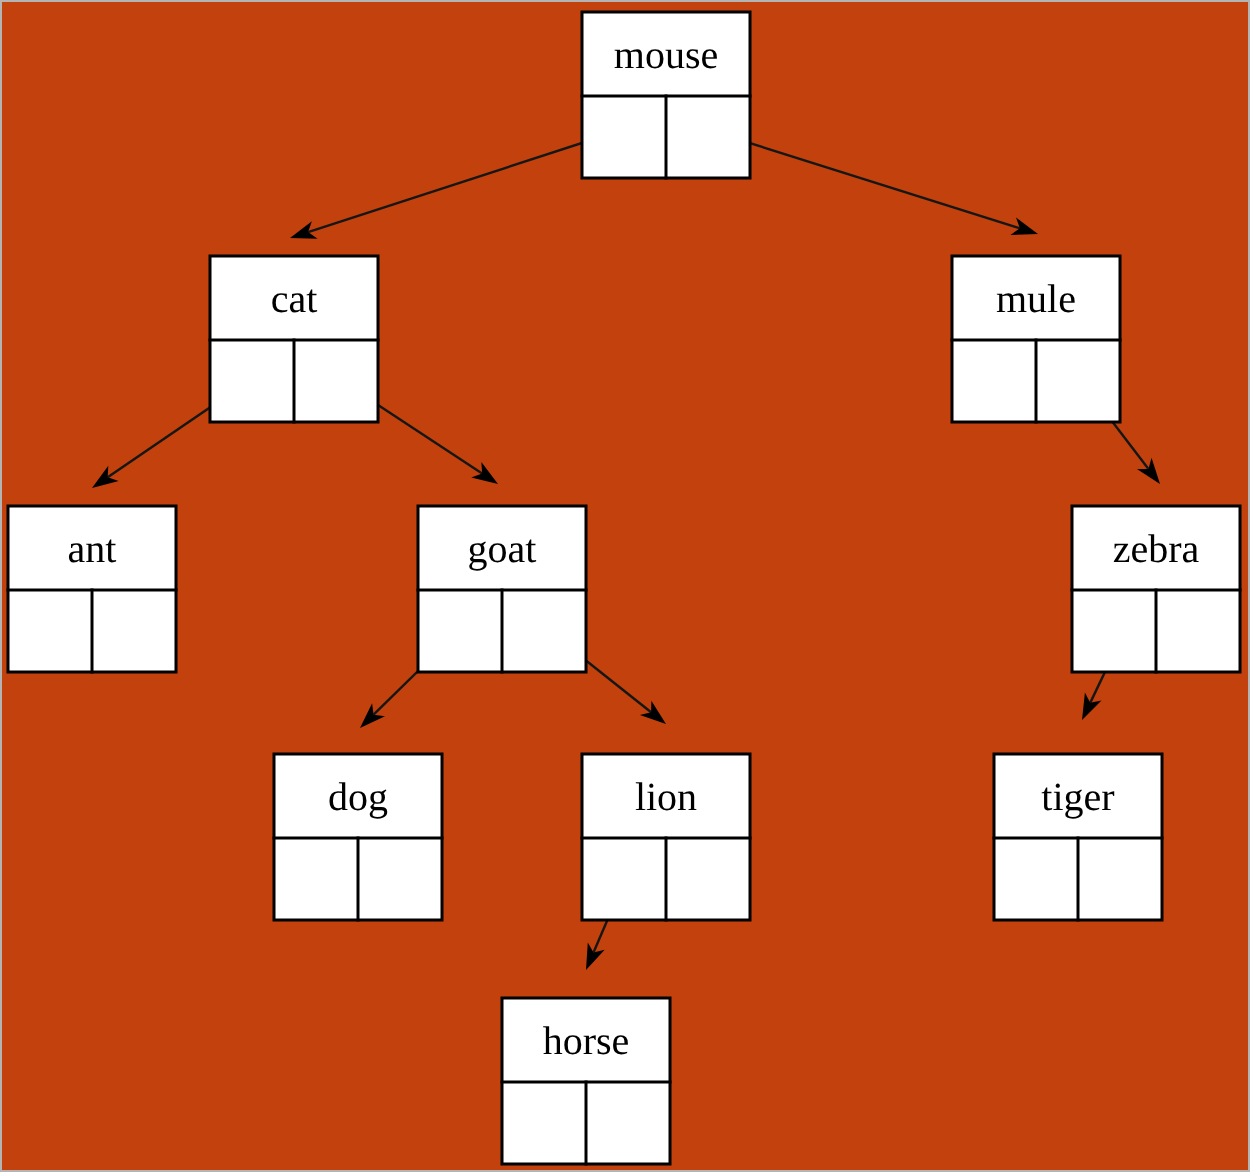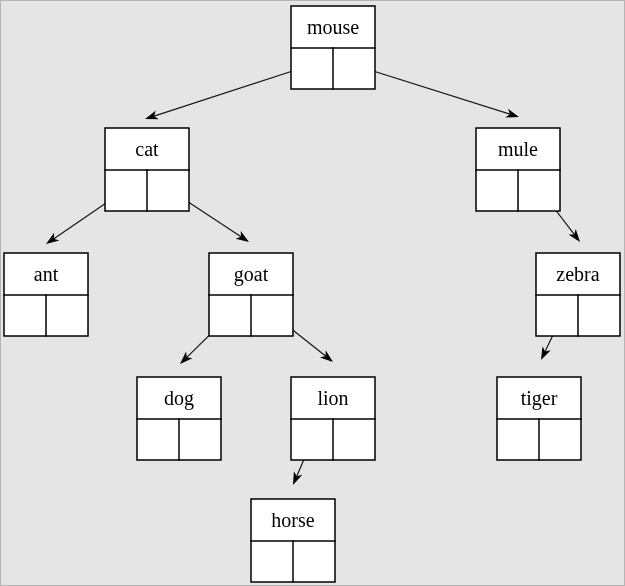--- a/index.html
+++ b/index.html
@@ -29,21 +29,21 @@
   .node-divider {
     stroke-linecap: square;
   }
   .edge-line {
     fill: none;
   }
 </style>
 </head>
 <body>
 
-<div id="app" style="border: 1px solid rgb(180, 180, 180); background: #e5e5e5;">
+<div id="app" style="border: 1px solid rgb(180, 180, 180); background: #c2410c;">
   <svg id="tree-svg" width="625" height="586" viewBox="0 0 625 586" xmlns="http://www.w3.org/2000/svg">
     <g id="edges-layer">
         <g>
           <line class="edge-line" x1="313" y1="63" x2="153.03364447015127" y2="115.06005653338272" stroke="#161616" stroke-width="1.2"></line>
           <polygon points="144,118 154.9382777016344,109.6027337232926 153.03364447015127,115.06005653338272 157.78538084825325,118.35110521017592" fill="#000000"></polygon>
         </g>
         <g>
           <line class="edge-line" x1="350" y1="63" x2="508.94015002099246" y2="113.14183304233691" stroke="#161616" stroke-width="1.2"></line>
           <polygon points="518,116 504.2183560281739,116.4756988898752 508.94015002099246,113.14183304233691 506.98626508191074,107.70194943652054" fill="#000000"></polygon>
         </g>

